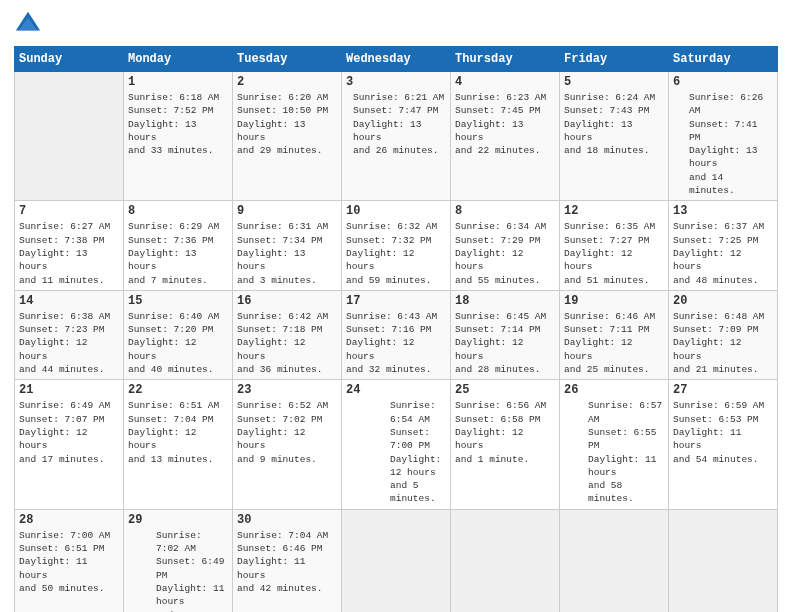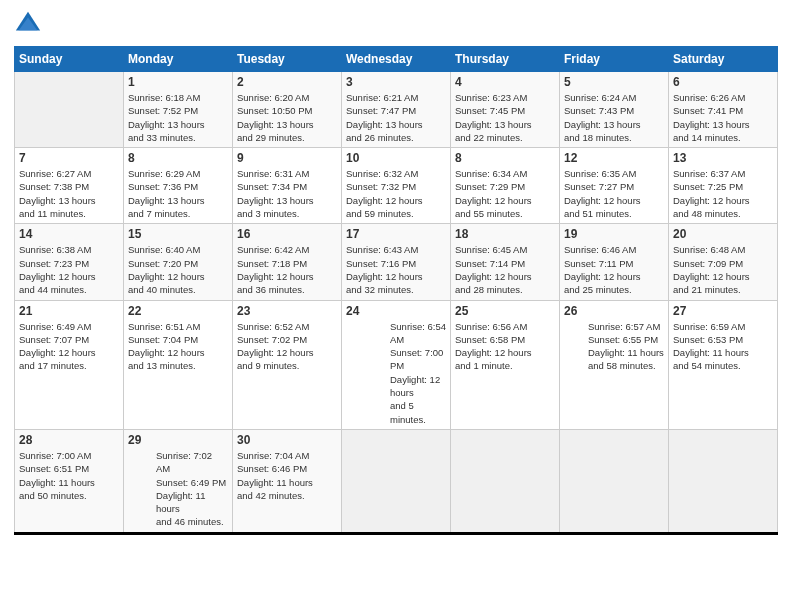--- a/index.html
+++ b/index.html
@@ -9,20 +9,21 @@
       background: #fff;
       font-family: Arial, sans-serif;
       font-size: 11px;
       color: #333;
       overflow: hidden;
     }
     .page {
       width: 792px;
       height: 612px;
       padding: 10px 14px;
+      font-family: Liberation Mono, monospace;
     }
     .header {
       display: flex;
       justify-content: space-between;
       align-items: flex-start;
       margin-bottom: 8px;
     }
     .logo {
       display: flex;
       align-items: center;
@@ -143,42 +144,42 @@
           </td>
           <td>
             <span class="day-number">2</span>
             <div class="day-info" style="white-space: pre-line;">Sunrise: 6:20 AM
 Sunset: 10:50 PM
 Daylight: 13 hours
 and 29 minutes.</div>
           </td>
           <td>
             <span class="day-number">3</span>
-            <div class="day-info" style="white-space: pre-line;">Sunrise: 6:21 AM
+            <div class="day-info" style="white-space: pre-line; margin-left: 7px;">Sunrise: 6:21 AM
 Sunset: 7:47 PM
 Daylight: 13 hours
 and 26 minutes.</div>
           </td>
           <td>
             <span class="day-number">4</span>
             <div class="day-info" style="white-space: pre-line;">Sunrise: 6:23 AM
 Sunset: 7:45 PM
 Daylight: 13 hours
 and 22 minutes.</div>
           </td>
           <td>
             <span class="day-number">5</span>
             <div class="day-info" style="white-space: pre-line;">Sunrise: 6:24 AM
 Sunset: 7:43 PM
 Daylight: 13 hours
 and 18 minutes.</div>
           </td>
           <td>
             <span class="day-number">6</span>
-            <div class="day-info" style="white-space: pre-line;">Sunrise: 6:26 AM
+            <div class="day-info" style="white-space: pre-line; margin-left: 16px;">Sunrise: 6:26 AM
 Sunset: 7:41 PM
 Daylight: 13 hours
 and 14 minutes.</div>
           </td>
         </tr>
         <tr>
           <td>
             <span class="day-number">7</span>
             <div class="day-info" style="white-space: pre-line;">Sunrise: 6:27 AM
 Sunset: 7:38 PM

